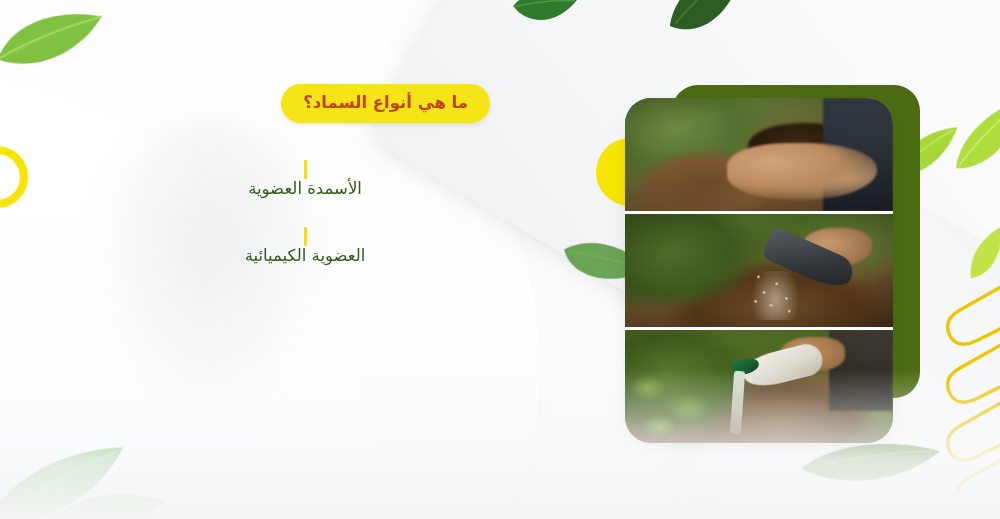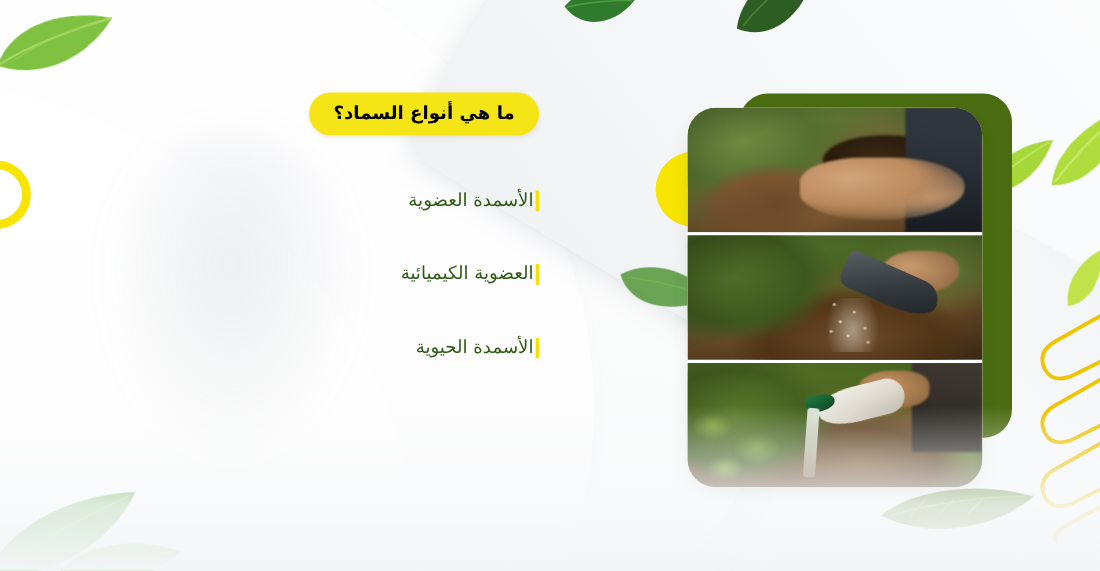--- a/index.html
+++ b/index.html
@@ -130,35 +130,36 @@
   .text-col {
     position:absolute;
     left:120px; top:84px;
     width:370px;
     text-align:right;
     direction:rtl;
   }
   .title-pill {
     display:inline-block;
     background:#f5e516;
-    color:#000000;
+    color:#c2410c;
     font-size:16.5px;
     font-weight:bold;
     letter-spacing:.2px;
     padding:9px 22px 11px;
     border-radius:22px;
     box-shadow:0 2px 6px -2px rgba(150,140,20,.35);
     white-space:nowrap;
   }
 
   .item-list { margin-top:44px; }
   .list-item {
     display:flex;
+    flex-direction:column;
     align-items:center;
-    justify-content:flex-start;
+    justify-content:flex-end;
     gap:2px;
     height:30px;
     margin-bottom:37px;
   }
   .bullet-bar {
     width:3px; height:19px;
     background:#f7e000;
     border-radius:1px;
     flex:0 0 auto;
   }
@@ -424,24 +425,20 @@
       <div class="list-item">
         <span class="bullet-bar"></span>
         <span class="item-label">الأسمدة العضوية</span>
       </div>
 
       <div class="list-item">
         <span class="bullet-bar"></span>
         <span class="item-label">العضوية الكيميائية</span>
       </div>
 
-      <div class="list-item">
-        <span class="bullet-bar"></span>
-        <span class="item-label">الأسمدة الحيوية</span>
-      </div>
 
     </div>
   </div>
 
   <div class="card-frame"></div>
 
   <div class="photo-stack">
 
     <div class="photo photo-compost">
       <div class="torso-1"></div>

